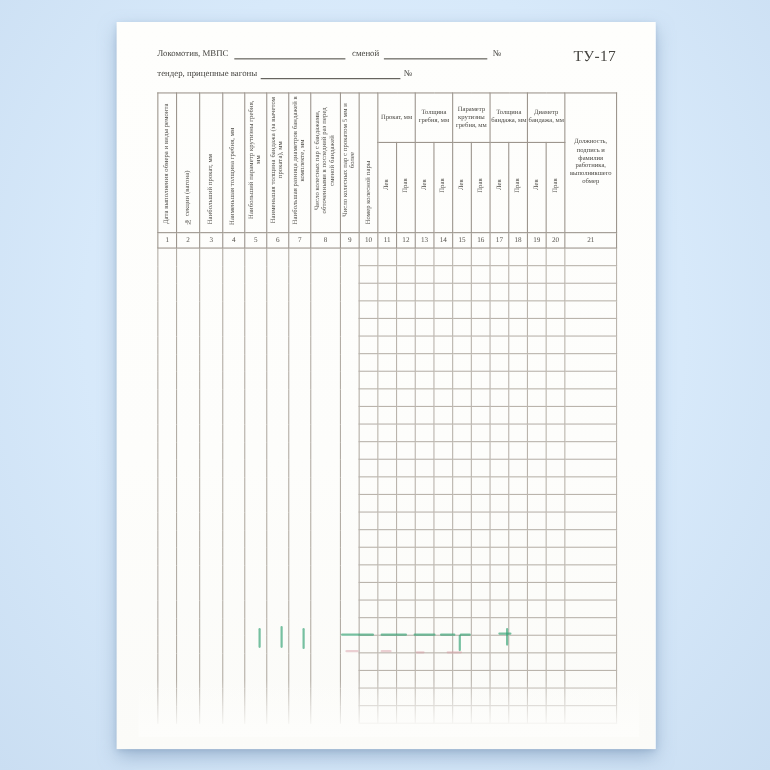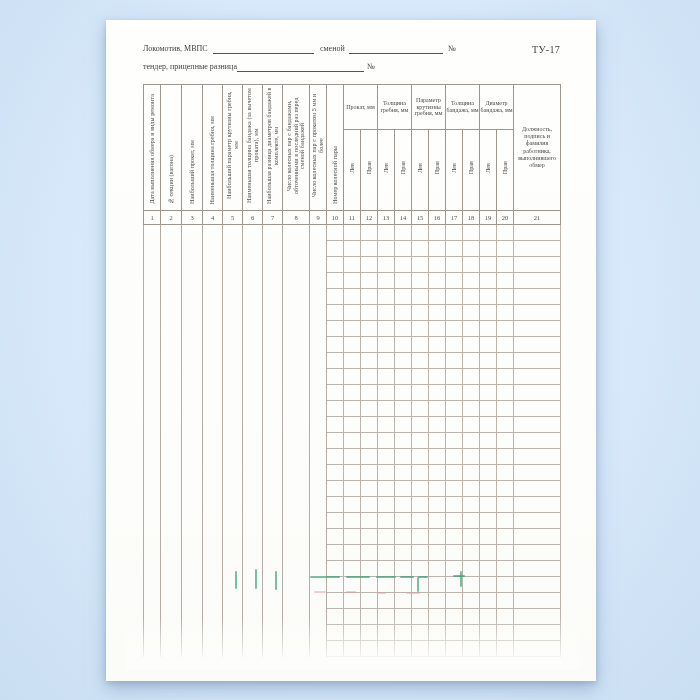--- a/index.html
+++ b/index.html
@@ -15,21 +15,21 @@
   }
   .page{
     position:absolute; left:106px; top:20px; width:490px; height:661px;
     background:linear-gradient(180deg,#fefefc 0%, var(--paper) 60%, #fbfbf8 100%);
     box-shadow:0 7px 16px rgba(110,140,175,.50), 0 2px 5px rgba(110,140,175,.35);
     color:var(--ink);
     text-decoration:underline;
   }
   .hpiece{position:absolute; font-size:8px; white-space:nowrap; color:var(--ink);}
   .blank{position:absolute; height:9px; border-bottom:1px solid #56544e;}
-  .formcode{position:absolute; font-size:10px; letter-spacing:.3px;}
+  .formcode{position:absolute; font-size:14px; letter-spacing:.3px;}
 
   table.form{
     position:absolute; left:37px; top:64px; width:417px;
     border-collapse:collapse; table-layout:fixed;
   }
   table.form th, table.form td{padding:0; font-weight:normal;}
   thead th{border:1px solid var(--hline); color:#4c4a45;}
   th.rot{vertical-align:bottom; text-align:center; height:121px;}
   .vt{
     display:inline-block; writing-mode:vertical-rl; transform:rotate(180deg);
@@ -64,21 +64,21 @@
 <div class="stage">
   <div class="page">
 
     <span class="hpiece" style="left:37px; top:24px;">Локомотив, МВПС</span>
     <span class="blank" style="left:107px; top:24px; width:101px;"></span>
     <span class="hpiece" style="left:214px; top:24px;">сменой</span>
     <span class="blank" style="left:243px; top:24px; width:94px;"></span>
     <span class="hpiece" style="left:342px; top:24px;">№</span>
     <span class="formcode" style="right:36px; top:24px;">ТУ-17</span>
 
-    <span class="hpiece" style="left:37px; top:42px;">тендер, прицепные разница</span>
+    <span class="hpiece" style="left:37px; top:42px;">тендер, прицепные вагоны</span>
     <span class="blank" style="left:131px; top:42px; width:127px;"></span>
     <span class="hpiece" style="left:261px; top:42px;">№</span>
 
     <table class="form">
       <colgroup>
           <col style="width: 17px;">
           <col style="width: 21px;">
           <col style="width: 21px;">
           <col style="width: 20px;">
           <col style="width: 20px;">

